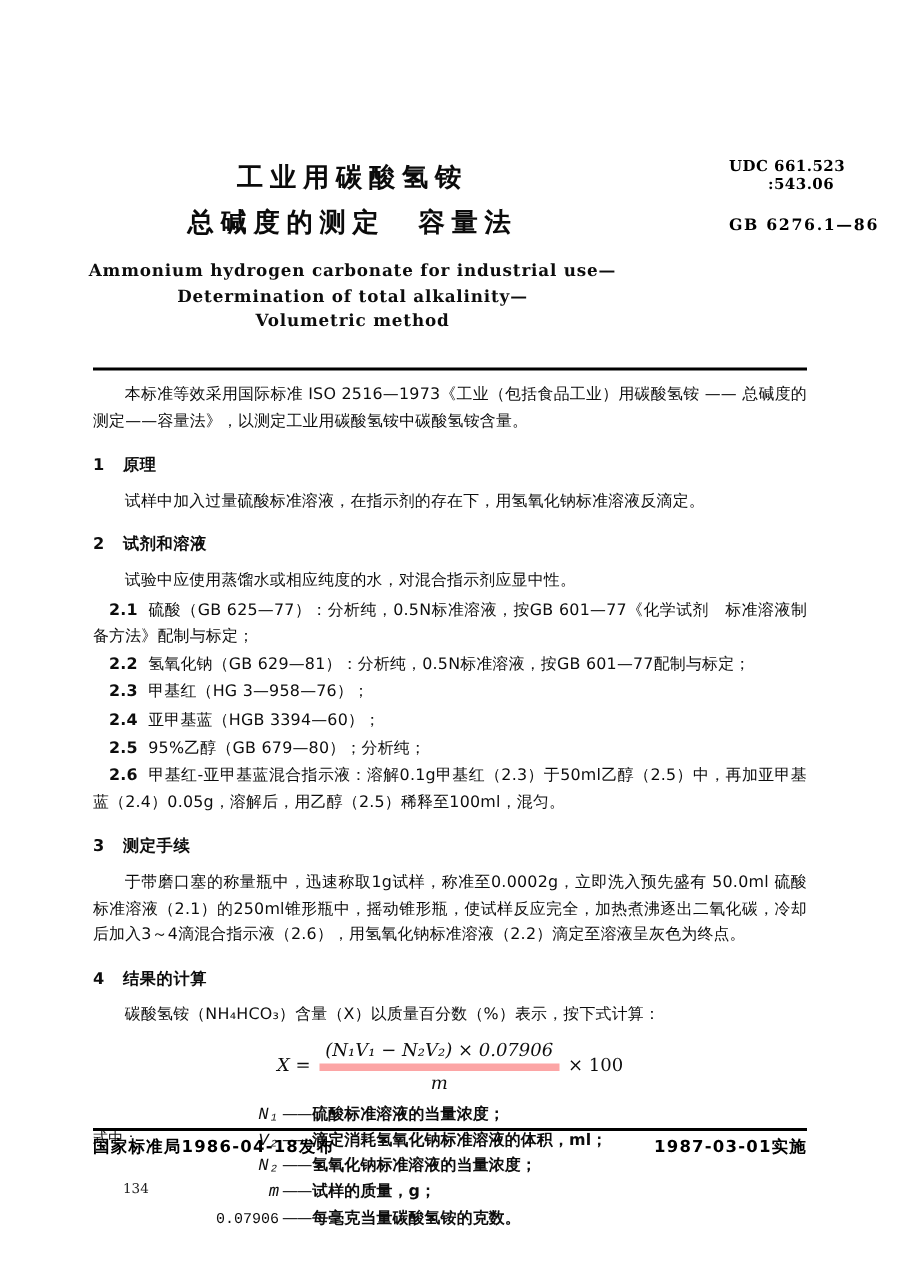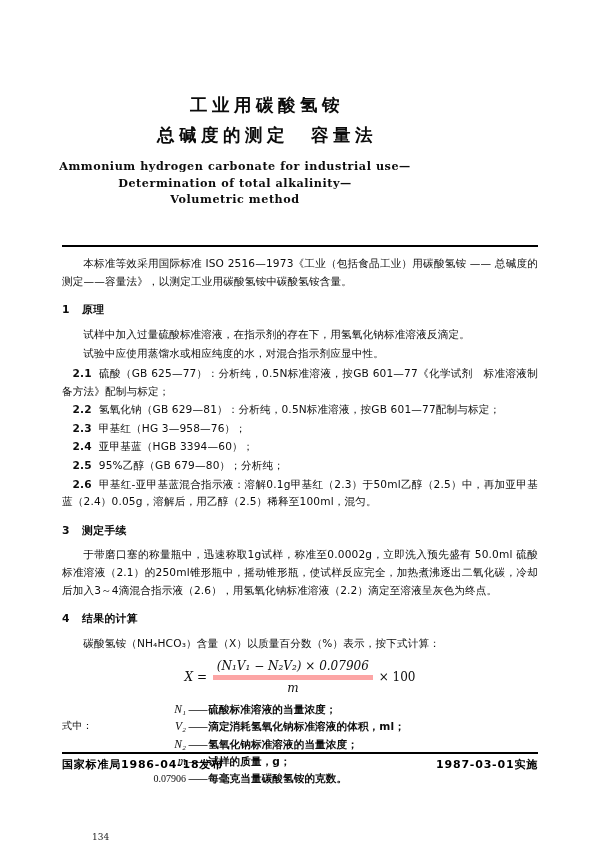--- a/index.html
+++ b/index.html
@@ -32,23 +32,22 @@
   .natl-line {
     text-align: center;
     font-size: 12.5px;
     font-weight: 700;
     letter-spacing: 1.6px;
     color: #111;
     font-family: "DejaVu Sans", "Liberation Sans", sans-serif;
   }
   .title-zone {
     position: relative;
-    margin-top: 18px;
+    margin-top: 32px;
     height: 62px;
-    padding-left: 32px;
   }
   .cn-title {
     text-align: center;
     width: 470px;
     margin-left: 0;
   }
   .cn-title-1 {
     font-size: 17.5px;
     font-weight: 700;
     letter-spacing: 4.5px;
@@ -198,21 +197,21 @@
   }
   .where-row {
     line-height: 17.2px;
     white-space: nowrap;
     font-size: 10.6px;
   }
   .where-row .sym {
     display: inline-block;
     min-width: 46px;
     text-align: right;
-    font-family: Liberation Serif, serif;
+    font-family: Liberation Mono, monospace;
     font-style: italic;
     font-size: 11.5px;
   }
   .where-row .sym.plain {
     font-style: normal;
     font-size: 10px;
   }
   .where-row .dash {
     letter-spacing: -1px;
     margin: 0 1px 0 2px;
@@ -230,60 +229,67 @@
     width: 476px;
     display: flex;
     justify-content: space-between;
     align-items: flex-end;
     font-size: 11px;
     font-weight: 700;
     letter-spacing: 0.8px;
   }
   .page-num {
     position: absolute;
-    left: 92px;
+    left: 82px;
     top: 788px;
     font-size: 9px;
     font-family: "DejaVu Serif", "Liberation Serif", serif;
     color: #222;
-    margin-top: 44px;
   }
 </style>
 </head>
 <body>
 
 <div class="page">
 
   <div class="header">
 
     <div class="title-zone">
       <div class="cn-title">
         <div class="cn-title-1">工业用碳酸氢铵</div>
         <div class="cn-title-2">总碱度的测定　容量法</div>
       </div>
+      <div class="code-box">
+        <div class="udc-line1">UDC 661.523</div>
+        <div class="udc-line2">:543.06</div>
+        <div class="gb-num">GB 6276.1—86</div>
+      </div>
     </div>
 
     <div class="en-title">
       <div>Ammonium hydrogen carbonate for industrial use—</div>
       <div>Determination of total alkalinity—</div>
       <div>Volumetric method</div>
     </div>
   </div>
 
   <div class="rule rule-top"></div>
 
   <div class="body-area">
 
     <p class="para">本标准等效采用国际标准 ISO 2516—1973《工业（包括食品工业）用碳酸氢铵 —— 总碱度的测定——容量法》，以测定工业用碳酸氢铵中碳酸氢铵含量。</p>
 
     <div class="sec-head">
       <span class="num">1</span><span>原理</span>
     </div>
     <p class="para">试样中加入过量硫酸标准溶液，在指示剂的存在下，用氢氧化钠标准溶液反滴定。</p>
 
+    <div class="sec-head">
+      <span class="num">2</span><span>试剂和溶液</span>
+    </div>
     <p class="para">试验中应使用蒸馏水或相应纯度的水，对混合指示剂应显中性。</p>
 
     <p class="item"><span class="lbl">2.1</span><span>硫酸（GB 625—77）：分析纯，0.5N标准溶液，按GB 601—77《化学试剂　标准溶液制备方法》配制与标定；</span></p>
     <p class="item"><span class="lbl">2.2</span><span>氢氧化钠（GB 629—81）：分析纯，0.5N标准溶液，按GB 601—77配制与标定；</span></p>
     <p class="item"><span class="lbl">2.3</span><span>甲基红（HG 3—958—76）；</span></p>
     <p class="item"><span class="lbl">2.4</span><span>亚甲基蓝（HGB 3394—60）；</span></p>
     <p class="item"><span class="lbl">2.5</span><span>95%乙醇（GB 679—80）；分析纯；</span></p>
     <p class="item"><span class="lbl">2.6</span><span>甲基红-亚甲基蓝混合指示液：溶解0.1g甲基红（2.3）于50ml乙醇（2.5）中，再加亚甲基蓝（2.4）0.05g，溶解后，用乙醇（2.5）稀释至100ml，混匀。</span></p>
 
     <div class="sec-head">

